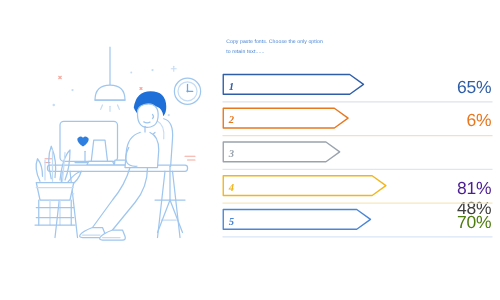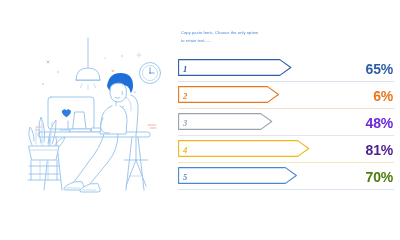--- a/index.html
+++ b/index.html
@@ -89,21 +89,21 @@
     font-size: 8.5px;
     line-height: 1;
   }
 
   .pct {
     position: absolute;
     right: 7px;
     top: 50%;
     transform: translateY(-50%);
     font-family: "Liberation Sans", sans-serif;
-    font-weight: bold;
+    font-weight: normal;
     font-size: 14px;
     line-height: 1;
     letter-spacing: -0.2px;
   }
 </style>
 </head>
 <body>
 
 <div id="illustration">
   <svg width="175" height="225" viewBox="0 0 175 225" fill="none">
@@ -278,21 +278,21 @@
         <span class="pct" style="color: rgb(232, 119, 30);">6%</span>
       </div>
       <div class="row">
         <div class="row-rule" style="background: rgb(226, 229, 233);"></div>
         <div class="arrow-wrap">
           <svg class="arrow-svg" width="95.75999999999999" height="17" viewBox="0 0 95.75999999999999 17">
             <path d="M0.6 0.6 L82.75999999999999 0.6 L93.75999999999999 8.5 L82.75999999999999 16.4 L0.6 16.4 Z" fill="#ffffff" stroke="#9aa3ad" stroke-width="1.1" stroke-linejoin="round"></path>
           </svg>
         </div>
         <span class="row-num" style="color: rgb(154, 163, 173);">3</span>
-        <span class="pct" style="color: #6d28d9;">48%</span>
+        <span class="pct" style="color: #404040; margin-top: 43px;">48%</span>
       </div>
       <div class="row">
         <div class="row-rule" style="background: rgb(246, 231, 189);"></div>
         <div class="arrow-wrap">
           <svg class="arrow-svg" width="132.72" height="17" viewBox="0 0 132.72 17">
             <path d="M0.6 0.6 L119.72 0.6 L130.72 8.5 L119.72 16.4 L0.6 16.4 Z" fill="#ffffff" stroke="#f2b61c" stroke-width="1.1" stroke-linejoin="round"></path>
           </svg>
         </div>
         <span class="row-num" style="color: rgb(242, 182, 28);">4</span>
         <span class="pct" style="color: #4c1d95;">81%</span>

